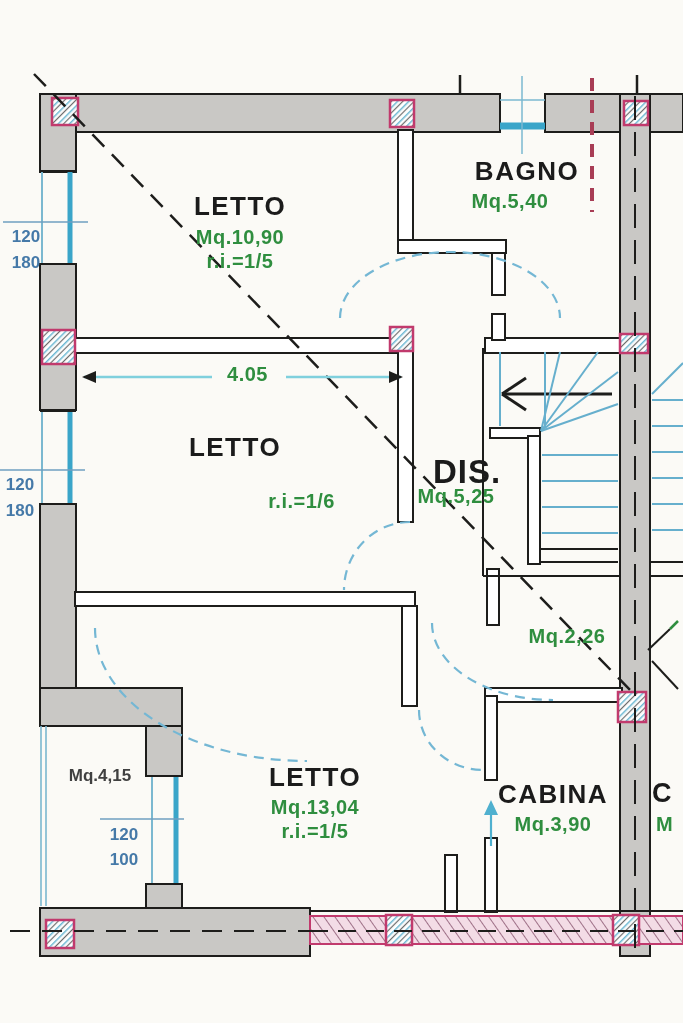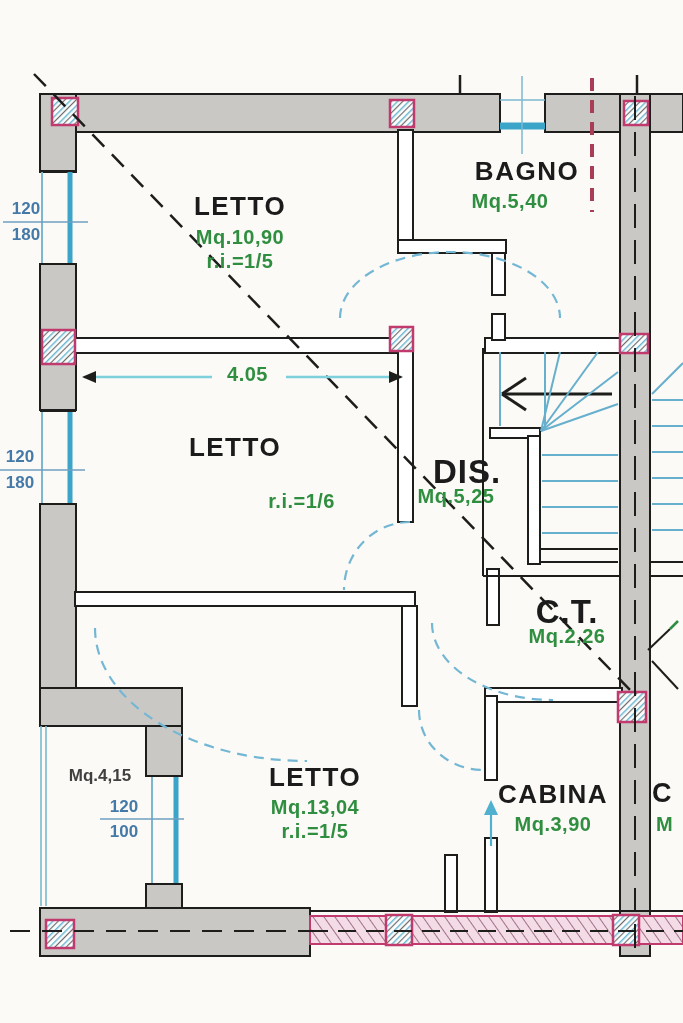--- a/index.html
+++ b/index.html
@@ -8,21 +8,21 @@
     background:#fbfaf6;overflow:hidden;
     font-family:"Liberation Sans", sans-serif;
   }
   #plan-svg{position:absolute;left:0;top:0;}
   .lbl{position:absolute;font-weight:bold;white-space:nowrap;line-height:1.1;}
   .ctr{text-align:center;}
   .room{color:#1b1b1b;font-size:26px;letter-spacing:1.5px;}
   .room-sm{color:#1b1b1b;font-size:33px;letter-spacing:1px;}
   .green{color:#2f8e3f;font-size:20px;letter-spacing:.5px;}
   .teal{color:#404040;font-size:17px;}
-  .bluedim{color:#4579a8;font-size:17px;}
+  .bluedim{color:#4579a8;font-size:17px;margin-top:28px;}
   .loggia-name{color:#2f8e3f;font-size:21px;letter-spacing:1px;}
 </style>
 </head>
 <body>
 
 <div id="stage">
 
 <svg id="plan-svg" width="683" height="1023" viewBox="0 0 683 1023">
   <defs>
     <pattern id="hatchCol" width="8" height="8" patternUnits="userSpaceOnUse" patternTransform="rotate(45)">
@@ -200,21 +200,20 @@
 <div class="lbl green ctr" style="left:420px;top:190px;width:180px;">Mq.5,40</div>
 
 <div class="lbl green ctr" style="left:180px;top:363px;width:135px;">4.05</div>
 
 <div class="lbl room ctr" style="left:135px;top:433px;width:200px;">LETTO</div>
 <div class="lbl green ctr" style="left:135px;top:490px;width:200px;text-align:right;">r.i.=1/6</div>
 
 <div class="lbl room-sm ctr" style="left:397px;top:454px;width:140px;">DIS.</div>
 <div class="lbl green ctr" style="left:386px;top:485px;width:140px;">Mq.5,25</div>
 
-<div class="lbl room-sm ctr" style="left:497px;top:594px;width:140px;">C.T.</div>
 <div class="lbl green ctr" style="left:497px;top:625px;width:140px;">Mq.2,26</div>
 
 <div class="lbl teal ctr" style="left:30px;top:767px;width:140px;">Mq.4,15</div>
 
 <div class="lbl bluedim ctr" style="left:6px;top:200px;width:40px;">120</div>
 <div class="lbl bluedim ctr" style="left:6px;top:226px;width:40px;">180</div>
 
 <div class="lbl bluedim ctr" style="left:0px;top:448px;width:40px;">120</div>
 <div class="lbl bluedim ctr" style="left:0px;top:474px;width:40px;">180</div>
 

